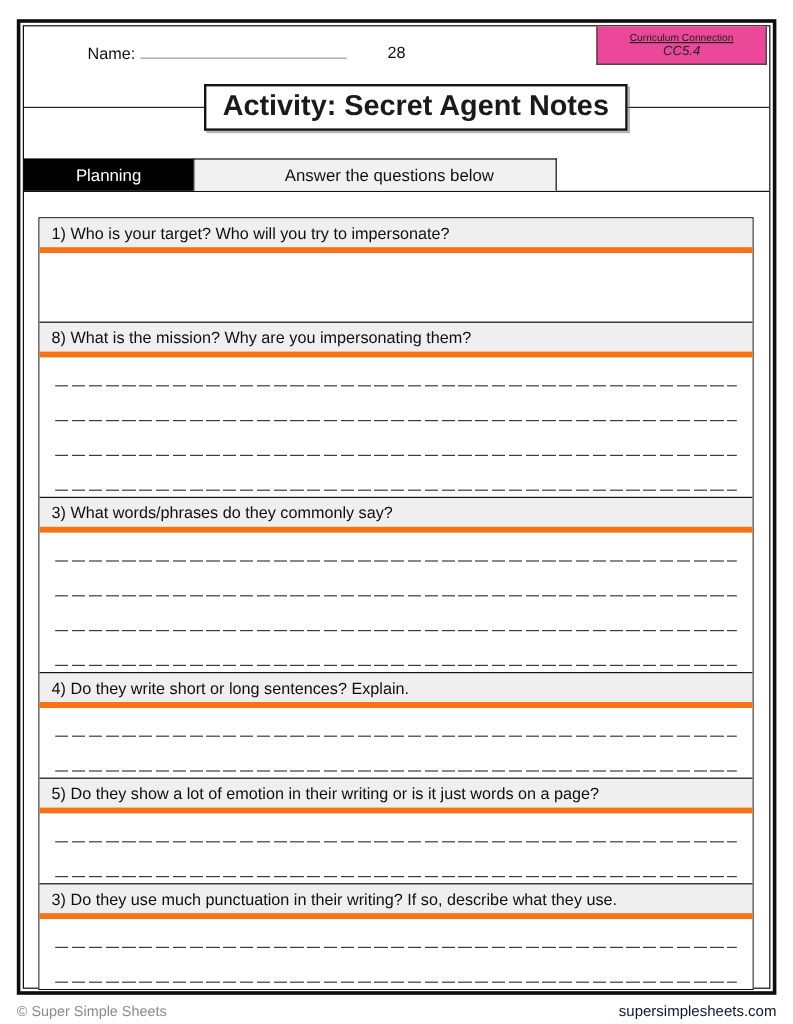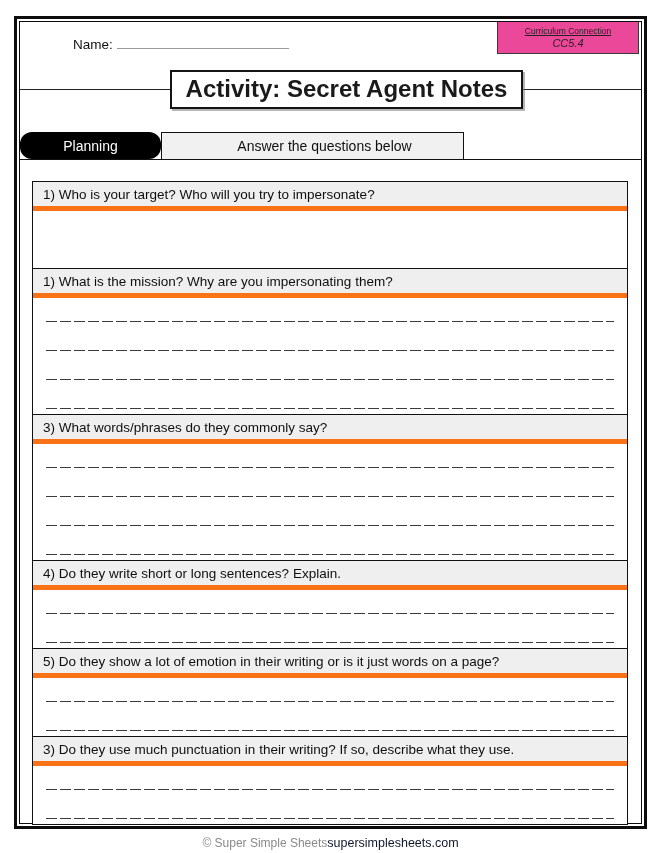--- a/index.html
+++ b/index.html
@@ -31,21 +31,21 @@
   .title-wrap { position:absolute; top:48px; left:0; right:0; text-align:center; }
   .title-box { display:inline-block; background:#fff; border:2px solid #141414;
     box-shadow:2px 2px 0 rgba(120,120,120,.55);
     padding:3px 14px 4px; font-size:24px; font-weight:bold; white-space:nowrap;
     position:relative; z-index:2;margin-left:32px; }
 
   
   .tabs { position:absolute; top:110px; left:0; right:0; height:28px;
     border-bottom:1.5px solid #111; display:flex; align-items:stretch; }
   .tab-planning { width:141px; background:#000; color:#fff; font-size:14px;
-    display:flex; align-items:center; justify-content:center;border-radius:12px; }
+    display:flex; align-items:center; justify-content:center; }
   .tab-answer { width:303px; background:#f1f1f1; border:1px solid #111;
     border-bottom:none; color:#111; font-size:14px;
     display:flex; align-items:center; justify-content:center;padding-left:24px; }
 
   
   .qa-table { position:absolute; top:159px; left:12px; right:13px;
     border:1.5px solid #111; background:#fff; }
   .q-head { background:#efefef; border-bottom:5px solid #f97316;
     padding:5px 10px 4px; font-size:13.5px; color:#0f0f0f; }
   .q-head.not-first { border-top:1px solid #111; }
@@ -53,34 +53,35 @@
   .q-body.h-empty { height:57px; }
   .q-body.h-4line { height:116px; }
   .q-body.h-2line { height:58px; }
   .wl { height:29px;
     background:repeating-linear-gradient(to right,#3b3b3b 0 11px,rgba(0,0,0,0) 11px 14px)
       bottom / 100% 1.5px no-repeat; }
   .wl.first { height:24px; }
 
   
   .footer { position:absolute; left:14px; right:14px; top:835px; height:16px;
-    display:flex; justify-content:center; align-items:center; }
+    display:flex; justify-content:space-between; align-items:center; }
   .footer .f-left { font-size:12px; color:#8a8a8a; }
   .footer .f-right { font-size:12.5px; color:#0f172a; }
 </style>
 </head>
 <body>
 
 <div class="page">
 
   <div class="frame">
     <div class="inner">
 
       <div class="name-row">
         <span class="name-label">Name:</span><span class="name-line"></span>
+        <div class="page-num">28</div>
       </div>
 
       <div class="curriculum">
         <div class="cc1">Curriculum Connection</div>
         <div class="cc2">CC5.4</div>
       </div>
 
       <div class="head-rule"></div>
       <div class="title-wrap">
         <div class="title-box">Activity: Secret Agent Notes</div>
@@ -89,21 +90,21 @@
       <div class="tabs">
         <div class="tab-planning">Planning</div>
         <div class="tab-answer">Answer the questions below</div>
       </div>
 
       <div class="qa-table">
 
         <div class="q-head">1) Who is your target? Who will you try to impersonate?</div>
         <div class="q-body h-empty"></div>
 
-        <div class="q-head not-first">1) What is the mission? Why are you impersonating them?</div>
+        <div class="q-head not-first">8) What is the mission? Why are you impersonating them?</div>
         <div class="q-body h-4line">
           <div class="wl first"></div>
           <div class="wl"></div>
           <div class="wl"></div>
           <div class="wl"></div>
         </div>
 
         <div class="q-head not-first">3) What words/phrases do they commonly say?</div>
         <div class="q-body h-4line">
           <div class="wl first"></div>

